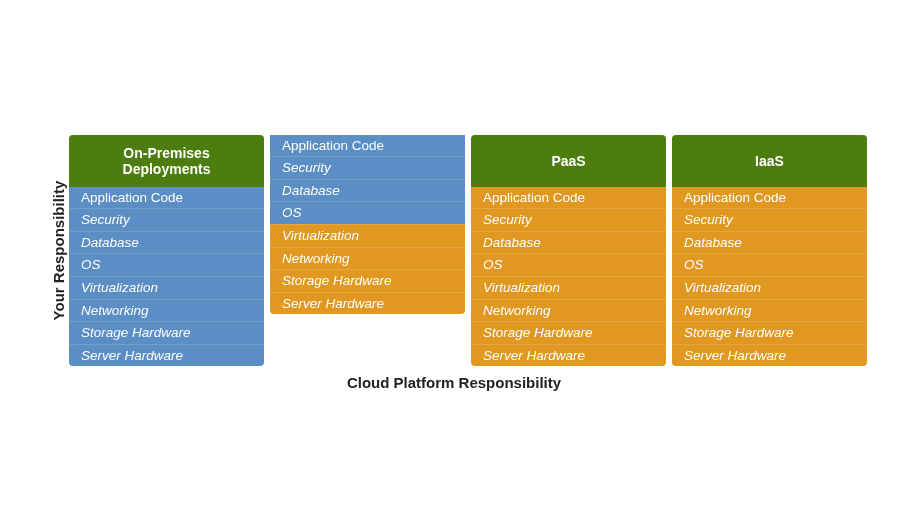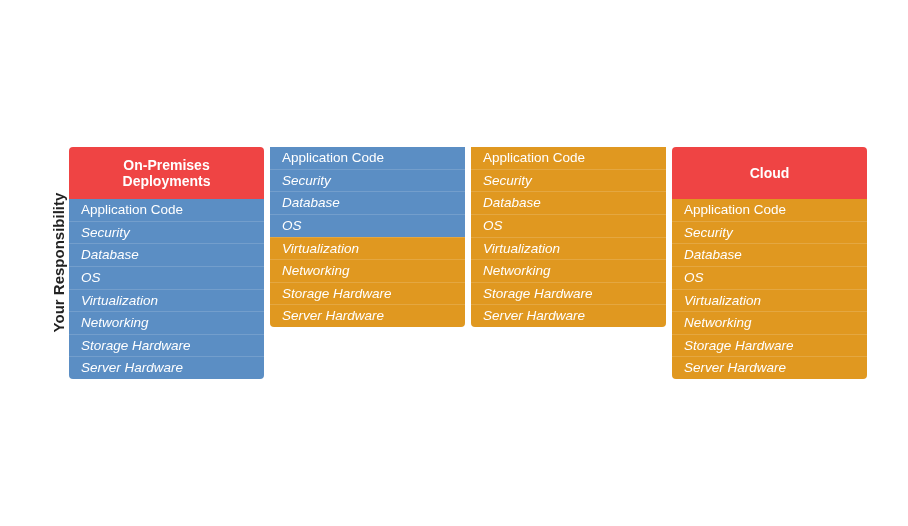--- a/index.html
+++ b/index.html
@@ -47,21 +47,21 @@
       flex-direction: row;
       gap: 6px;
     }
     .column {
       display: flex;
       flex-direction: column;
       width: 195px;
       gap: 0;
     }
     .col-header {
-      background: #ef4444;
+      background: #4d7c0f;
       color: #fff;
       font-size: 14px;
       font-weight: bold;
       text-align: center;
       padding: 10px 9px;
       border-radius: 4px 4px 0 0;
       min-height: 52px;
       display: flex;
       align-items: center;
       justify-content: center;
@@ -128,40 +128,42 @@
               <div class="cell blue">Security</div>
               <div class="cell blue">Database</div>
               <div class="cell blue">OS</div>
               <div class="cell orange">Virtualization</div>
               <div class="cell orange">Networking</div>
               <div class="cell orange">Storage Hardware</div>
               <div class="cell orange">Server Hardware</div>
             </div>
           </div>
           <div class="column">
+            <div class="col-header">PaaS</div>
             <div class="col-body">
               <div class="cell orange">Application Code</div>
               <div class="cell orange">Security</div>
               <div class="cell orange">Database</div>
               <div class="cell orange">OS</div>
               <div class="cell orange">Virtualization</div>
               <div class="cell orange">Networking</div>
               <div class="cell orange">Storage Hardware</div>
               <div class="cell orange">Server Hardware</div>
             </div>
           </div>
           <div class="column">
-            <div class="col-header">Cloud</div>
+            <div class="col-header">IaaS</div>
             <div class="col-body">
               <div class="cell orange">Application Code</div>
               <div class="cell orange">Security</div>
               <div class="cell orange">Database</div>
               <div class="cell orange">OS</div>
               <div class="cell orange">Virtualization</div>
               <div class="cell orange">Networking</div>
               <div class="cell orange">Storage Hardware</div>
               <div class="cell orange">Server Hardware</div>
             </div>
           </div>
         </div>
     </div>
   </div>
+  <div class="x-label">Cloud Platform Responsibility</div>
 </div>
 
 </body></html>

